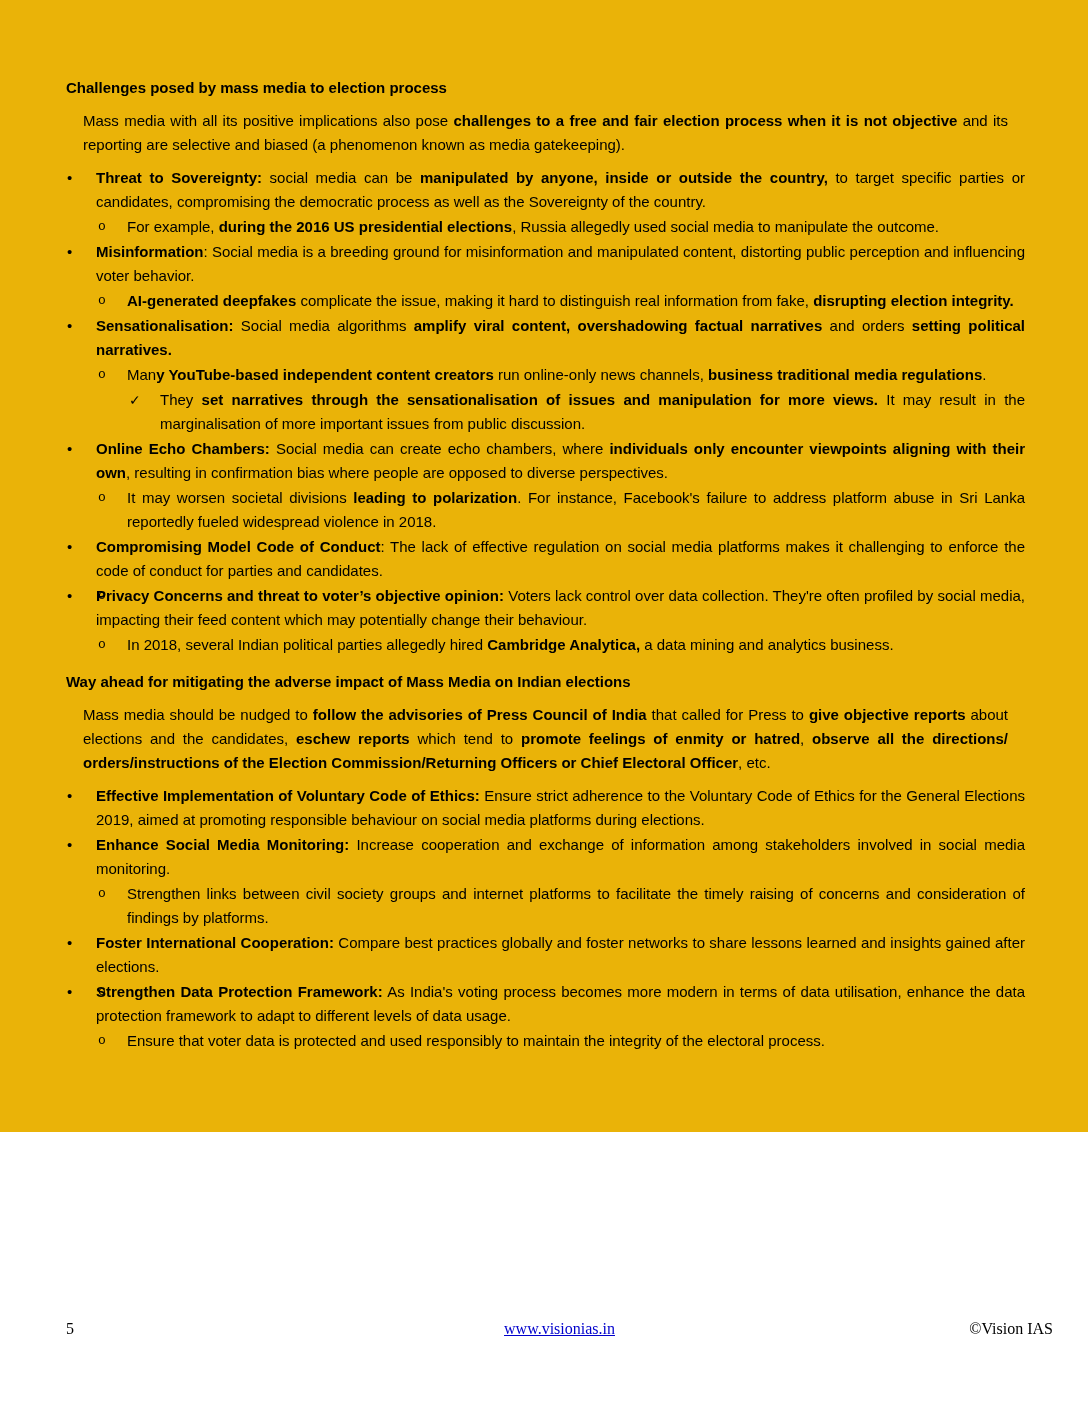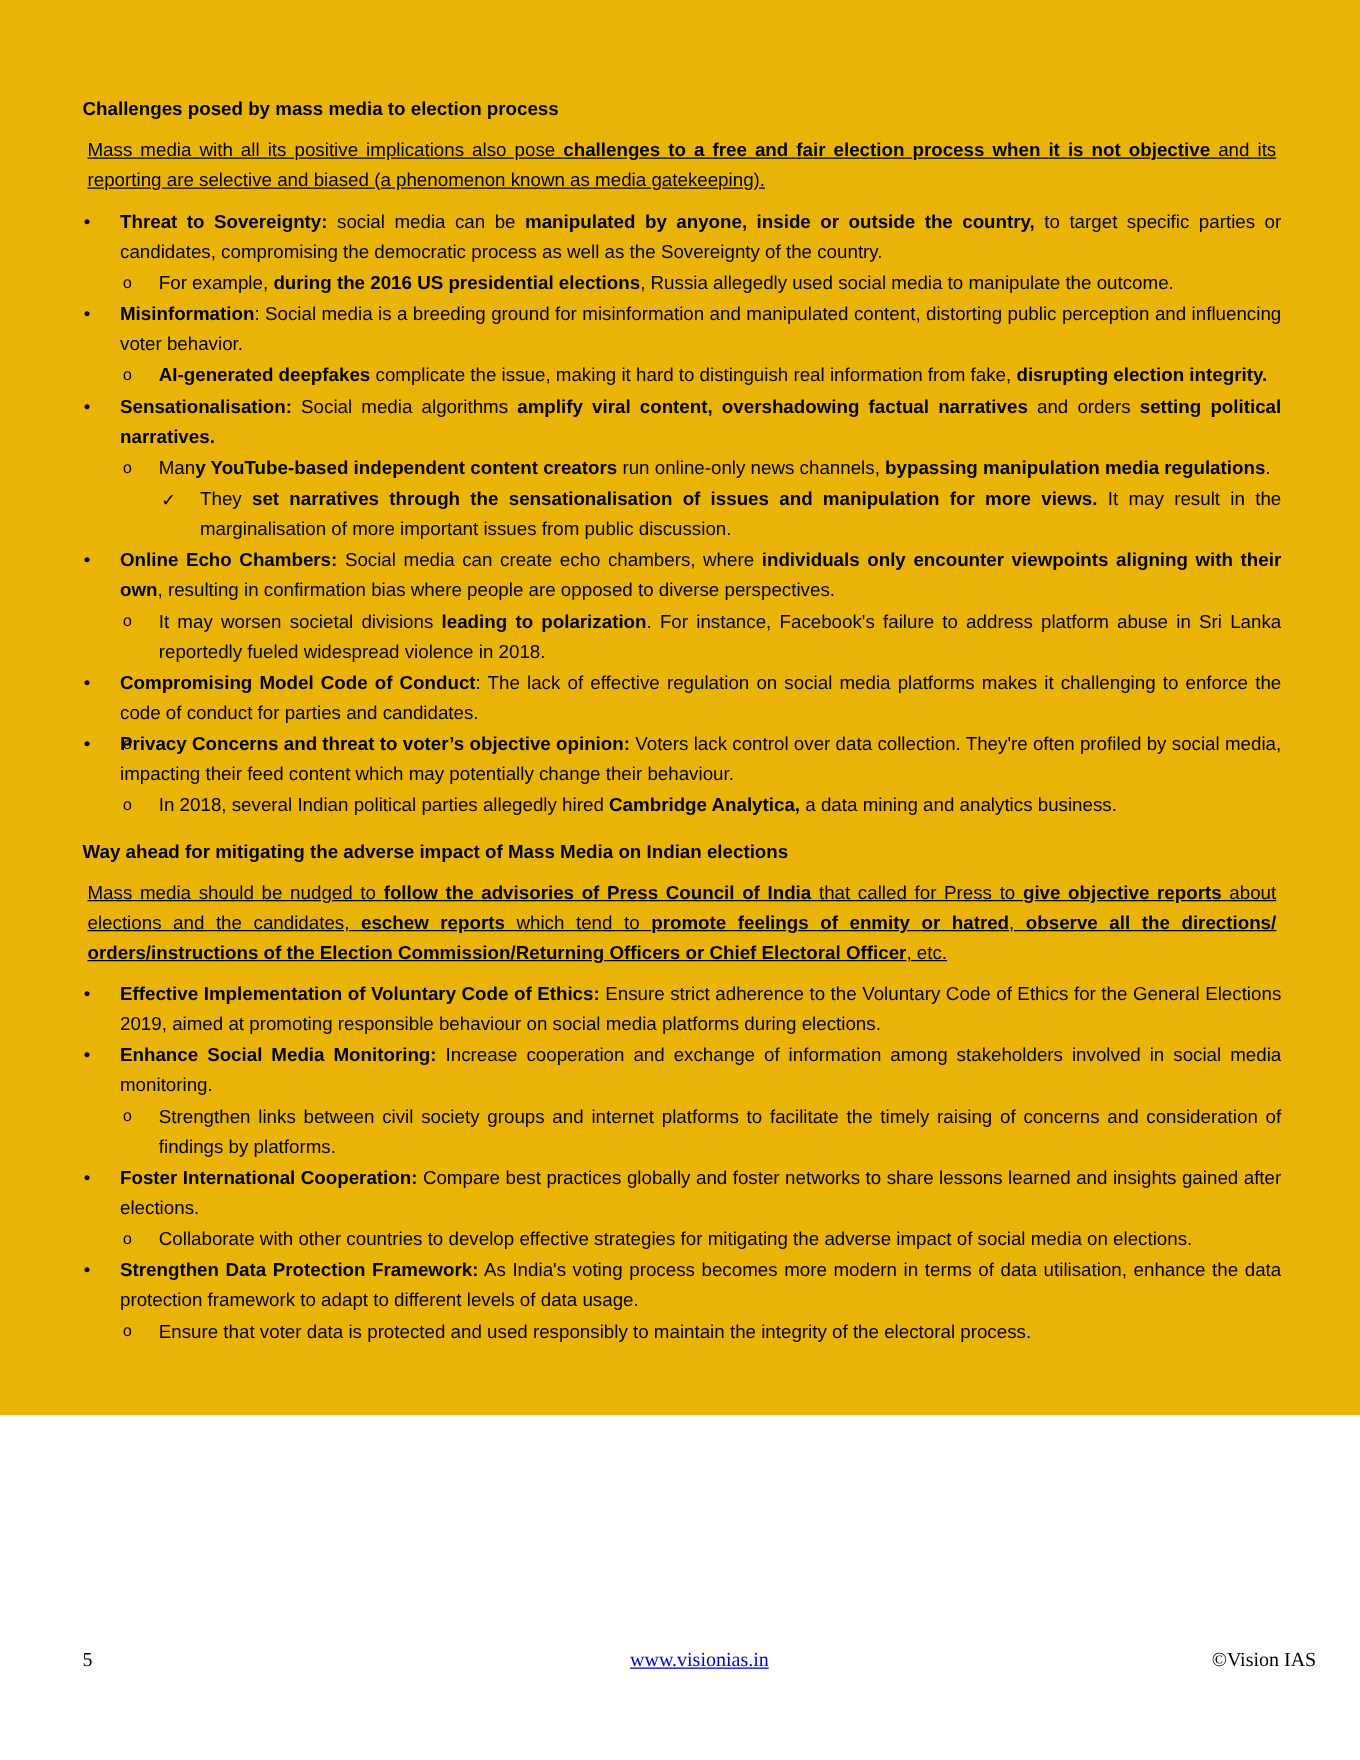--- a/index.html
+++ b/index.html
@@ -11,21 +11,21 @@
     overflow:hidden;
   }
   .page { position:relative; width:1088px; height:1132px; background:#eab308;padding-left:28px; }
   .content {
     position:absolute; left:66px; top:76px; width:959px;
     font-size:15px; line-height:24px;
   }
   .b { font-weight:bold; }
   .heading { font-weight:bold; text-align:left; margin:13px 0 9px 0; }
   .heading:first-child { margin-top:0; }
-  .para { text-align:justify; margin:9px 4px;text-decoration:underline; }
+  .para { text-align:justify; margin:9px 17px; }
   .list { margin:8px 0; }
   .li { position:relative; text-align:justify; margin:1px 0; }
   .li .marker { position:absolute; top:0; }
   .li.l1 { padding-left:30px; }
   .li.l1 .marker { left:1px; font-size:15px; }
   .li.l2 { padding-left:61px; }
   .li.l2 .marker { left:32px; font-family:"Liberation Mono", monospace; font-size:13px; }
   .li.l3 { padding-left:94px; }
   .li.l3 .marker { left:63px; font-size:14px; }
   .footer {
@@ -43,37 +43,37 @@
 <div class="page">
   <div class="content">
       <div class="heading"><span class="b">Challenges posed by mass media to election process</span></div>
       <div class="para"><span>Mass media with all its positive implications also pose </span><span class="b">challenges to a free and fair election process when it is not objective</span><span> and its reporting are selective and biased (a phenomenon known as media gatekeeping).</span></div>
       <div class="list">
         <div class="li l1"><span class="marker">•</span><span class="b">Threat to Sovereignty: </span><span>social media can be </span><span class="b">manipulated by anyone, inside or outside the country,</span><span> to target specific parties or candidates, compromising the democratic process as well as the Sovereignty of the country.</span></div>
         <div class="li l2"><span class="marker">o</span><span>For example, </span><span class="b">during the 2016 US presidential elections</span><span>, Russia allegedly used social media to manipulate the outcome.</span></div>
         <div class="li l1"><span class="marker">•</span><span class="b">Misinformation</span><span>: Social media is a breeding ground for misinformation and manipulated content, distorting public perception and influencing voter behavior.</span></div>
         <div class="li l2"><span class="marker">o</span><span class="b">AI-generated deepfakes</span><span> complicate the issue, making it hard to distinguish real information from fake, </span><span class="b">disrupting election integrity.</span></div>
         <div class="li l1"><span class="marker">•</span><span class="b">Sensationalisation:</span><span> Social media algorithms </span><span class="b">amplify viral content, overshadowing factual narratives</span><span> and orders </span><span class="b">setting political narratives.</span></div>
-        <div class="li l2"><span class="marker">o</span><span>Man</span><span class="b">y YouTube-based independent content creators</span><span> run online-only news channels, </span><span class="b">bypassing manipulation media regulations</span><span>.</span></div>
+        <div class="li l2"><span class="marker">o</span><span>Man</span><span class="b">y YouTube-based independent content creators</span><span> run online-only news channels, </span><span class="b">business traditional media regulations</span><span>.</span></div>
         <div class="li l3"><span class="marker">✓</span><span>They </span><span class="b">set narratives through the sensationalisation of issues and manipulation for more views.</span><span> It may result in the marginalisation of more important issues from public discussion.</span></div>
         <div class="li l1"><span class="marker">•</span><span class="b">Online Echo Chambers:</span><span> Social media can create echo chambers, where </span><span class="b">individuals only encounter viewpoints aligning with their own</span><span>, resulting in confirmation bias where people are opposed to diverse perspectives.</span></div>
         <div class="li l2"><span class="marker">o</span><span>It may worsen societal divisions </span><span class="b">leading to polarization</span><span>. For instance, Facebook's failure to address platform abuse in Sri Lanka reportedly fueled widespread violence in 2018.</span></div>
         <div class="li l1"><span class="marker">•</span><span class="b">Compromising Model Code of Conduct</span><span>: The lack of effective regulation on social media platforms makes it challenging to enforce the code of conduct for parties and candidates.</span></div>
         <div class="li l2"><span class="marker">o</span></div>
         <div class="li l1"><span class="marker">•</span><span class="b">Privacy Concerns and threat to voter’s objective opinion:</span><span> Voters lack control over data collection. They're often profiled by social media, impacting their feed content which may potentially change their behaviour.</span></div>
         <div class="li l2"><span class="marker">o</span><span>In 2018, several Indian political parties allegedly hired </span><span class="b">Cambridge Analytica,</span><span> a data mining and analytics business.</span></div>
       </div>
       <div class="heading"><span class="b">Way ahead for mitigating the adverse impact of Mass Media on Indian elections</span></div>
       <div class="para"><span>Mass media should be nudged to </span><span class="b">follow the advisories of Press Council of India</span><span> that called for Press to </span><span class="b">give objective reports</span><span> about elections and the candidates, </span><span class="b">eschew reports</span><span> which tend to </span><span class="b">promote feelings of enmity or hatred</span><span>, </span><span class="b">observe all the directions/ orders/instructions of the Election Commission/Returning Officers or Chief Electoral Officer</span><span>, etc.</span></div>
       <div class="list">
         <div class="li l1"><span class="marker">•</span><span class="b">Effective Implementation of Voluntary Code of Ethics:</span><span> Ensure strict adherence to the Voluntary Code of Ethics for the General Elections 2019, aimed at promoting responsible behaviour on social media platforms during elections.</span></div>
         <div class="li l1"><span class="marker">•</span><span class="b">Enhance Social Media Monitoring:</span><span> Increase cooperation and exchange of information among stakeholders involved in social media monitoring.</span></div>
         <div class="li l2"><span class="marker">o</span><span>Strengthen links between civil society groups and internet platforms to facilitate the timely raising of concerns and consideration of findings by platforms.</span></div>
         <div class="li l1"><span class="marker">•</span><span class="b">Foster International Cooperation:</span><span> Compare best practices globally and foster networks to share lessons learned and insights gained after elections.</span></div>
-        <div class="li l2"><span class="marker">o</span><span>Collaborate with other countries to develop effective strategies for mitigating the adverse impact of social media on elections.</span></div>
+        <div class="li l2"><span class="marker">o</span></div>
         <div class="li l1"><span class="marker">•</span><span class="b">Strengthen Data Protection Framework:</span><span> As India's voting process becomes more modern in terms of data utilisation, enhance the data protection framework to adapt to different levels of data usage.</span></div>
         <div class="li l2"><span class="marker">o</span><span>Ensure that voter data is protected and used responsibly to maintain the integrity of the electoral process.</span></div>
       </div>
     </div>
   <div class="footer">
     <span class="pgnum">5</span>
     <span class="sitelink">www.visionias.in</span>
     <span class="copyright">©Vision IAS</span>
   </div>
 </div>

